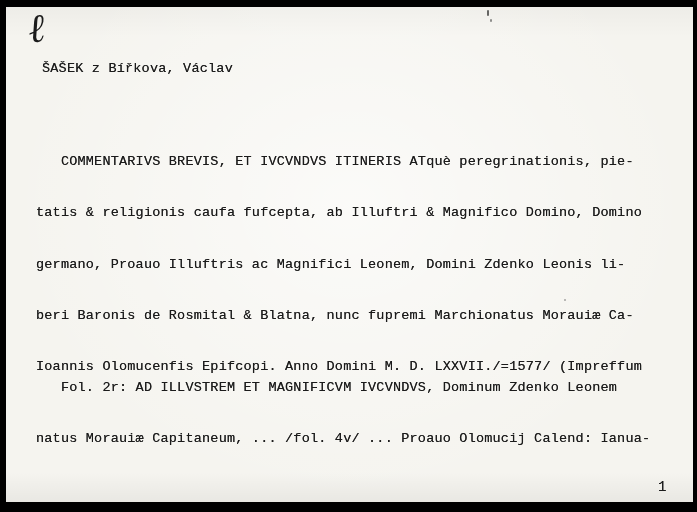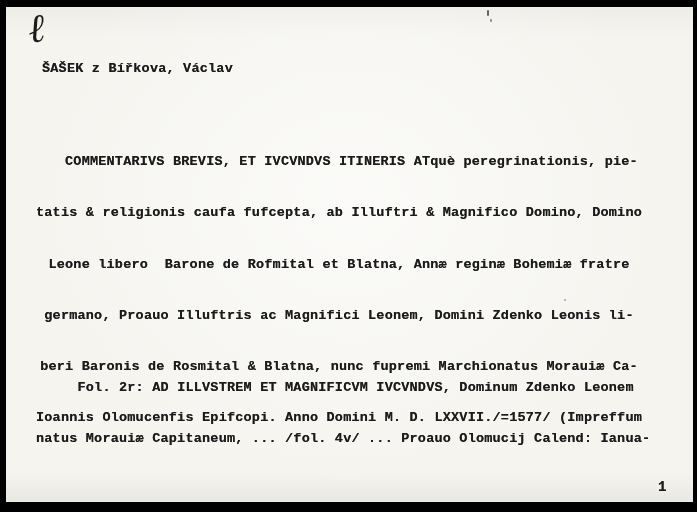--- a/index.html
+++ b/index.html
@@ -14,29 +14,29 @@
     position:absolute;
     top:7px;left:6px;right:4px;bottom:10px;
     background:#f5f4ef;
     background-image:
       radial-gradient(ellipse at 50% 40%, rgba(255,255,255,.6) 0%, rgba(0,0,0,0) 70%),
       linear-gradient(180deg, rgba(0,0,0,.03) 0%, rgba(0,0,0,0) 6%, rgba(0,0,0,0) 94%, rgba(0,0,0,.05) 100%);
   }
   .typed{
     position:absolute;
     color:#1b1b1b;
-    font-weight:700;
+    font-weight:400;
     font-size:13.5px;
     letter-spacing:.2px;
     white-space:pre;
     text-shadow:0 0 .5px rgba(20,20,20,.75);
   }
   .heading{ top:54px; left:36px; }
   .para{ left:30px; }
-  .para .line{ white-space:pre; height:21.3px; line-height:21.3px;text-align:center; }
+  .para .line{ white-space:pre; height:21.3px; line-height:21.3px; }
   #para1{ top:114px; }
   #para2{ top:340px; }
   .pagenum{ top:472px; left:652px; font-size:14px; }
   .hand-mark{
     position:absolute; top:-2px; left:22px;
     font-family:"DejaVu Serif",serif;
     font-style:italic; font-weight:400;
     font-size:40px; color:#1b1b1b;
     transform:rotate(-6deg);
   }
@@ -51,21 +51,20 @@
 <div id="screenshot">
   <div class="paper">
 
     <div class="hand-mark">ℓ</div>
 
     <div class="typed heading">ŠAŠEK z Bířkova, Václav</div>
 
     <div class="typed para" id="para1">
       <div class="line">   COMMENTARIVS BREVIS, ET IVCVNDVS ITINERIS ATquè peregrinationis, pie-</div>
       <div class="line">tatis &amp; religionis caufa fufcepta, ab Illuftri &amp; Magnifico Domino, Domino</div>
-      <div class="line">Leone libero  Barone de Rofmital et Blatna, Annæ reginæ Bohemiæ fratre</div>
       <div class="line">germano, Proauo Illuftris ac Magnifici Leonem, Domini Zdenko Leonis li-</div>
       <div class="line">beri Baronis de Rosmital &amp; Blatna, nunc fupremi Marchionatus Morauiæ Ca-</div>
       <div class="line">Ioannis Olomucenfis Epifcopi. Anno Domini M. D. LXXVII./=1577/ (Impreffum</div>
       
     </div>
 
     <div class="typed para" id="para2">
       <div class="line">   Fol. 2r: AD ILLVSTREM ET MAGNIFICVM IVCVNDVS, Dominum Zdenko Leonem</div>
       <div class="line">natus Morauiæ Capitaneum, ... /fol. 4v/ ... Proauo Olomucij Calend: Ianua-</div>
       

